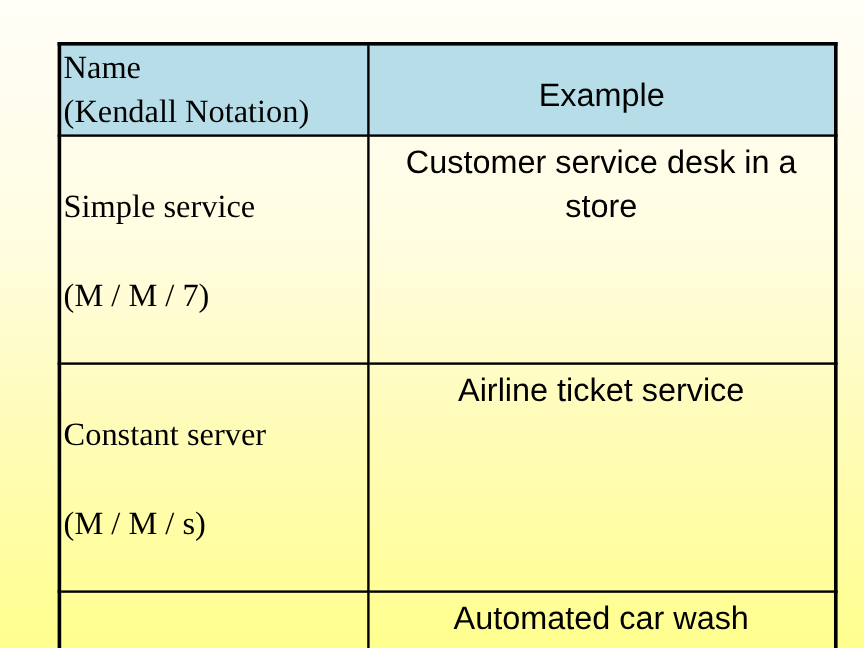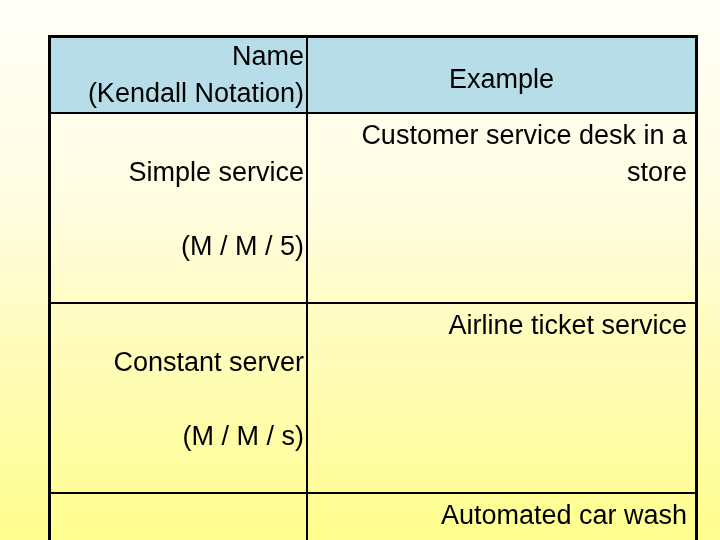--- a/index.html
+++ b/index.html
@@ -27,27 +27,28 @@
     line-height: 37px;
   }
   table.kendall, table.kendall td {
     border: 2px solid #000;
   }
   table.kendall {
     border-width: 3px;
   }
   td.c1 {
     width: 251px;
-    text-align: right;
+    text-align: left;
     vertical-align: top;
     padding: 3px 2px 0 2px;
     white-space: pre-line;
+    font-family: Liberation Serif, serif;
   }
   td.c2 {
-    text-align: right;
+    text-align: center;
     vertical-align: top;
     padding: 3px 8px 0 7px;
     white-space: pre-line;
   }
   tr.hdr td {
     background: #b7dee8;
   }
   tr.hdr td.c1 {
     vertical-align: middle;
     padding: 0 2px;
@@ -69,21 +70,21 @@
     <tbody>
         <tr class="hdr" style="height:75px">
       <td class="c1">Name
 (Kendall Notation)</td>
       <td class="c2">Example</td>
     </tr>
 
     <tr style="height:75px">
       <td class="c1">
         <div>Simple service</div>
-        <div><span>(M / M / 5)</span><span class="serif"></span></div>
+        <div><span>(M / M / 7)</span><span class="serif"></span></div>
       </td>
       <td class="c2">Customer service desk in a
 store</td>
     </tr>
 
     <tr style="height:79px">
       <td class="c1">
         <div>Constant server</div>
         <div><span>(M / M / s)</span><span class="serif"></span></div>
       </td>

